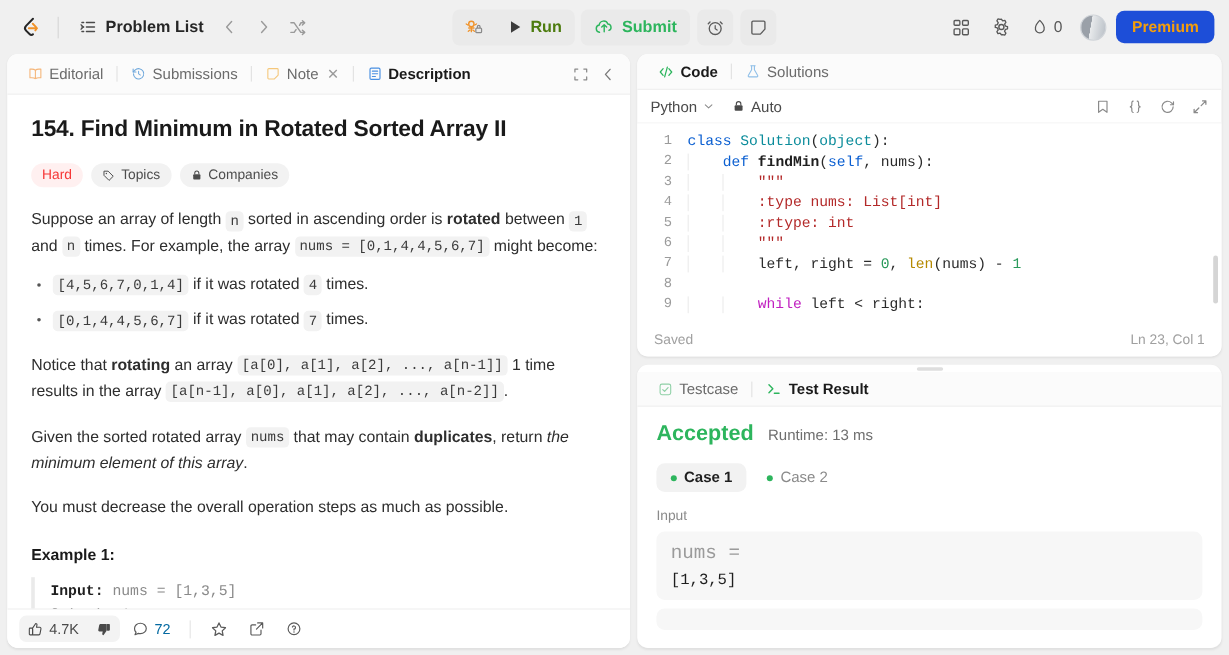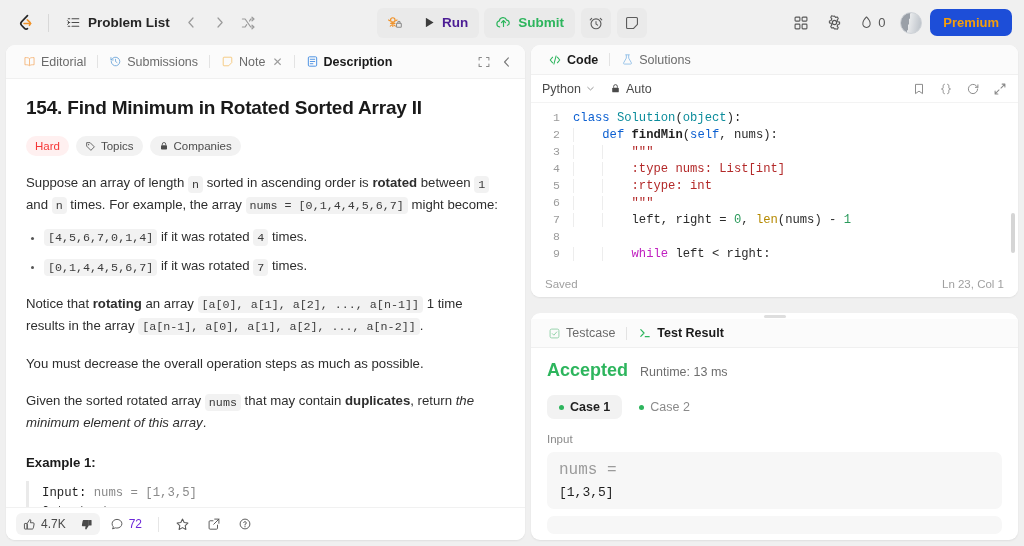--- a/index.html
+++ b/index.html
@@ -34,21 +34,21 @@
   .tb-center {
     position: absolute; left: 50%; transform: translateX(-50%);
     display: flex; align-items: center; gap: 2px;
   }
   .runbox { display: flex; align-items: center; background: #eaeaea; border-radius: 6px; overflow: hidden; }
   .ctrl {
     display: flex; align-items: center; justify-content: center; gap: 6px;
     height: 30px; padding: 0 11px; cursor: pointer; font-size: 13.5px; font-weight: 600;
   }
   .ctrl.debug { padding: 0 9px; }
-  .ctrl.run { color: #4c1d95; }
+  .ctrl.run { color: #4d7c0f; }
   .ctrl.submit { color: #2db55d; background: #eaeaea; border-radius: 6px; margin-left: 3px; }
   .iconbtn {
     width: 30px; height: 30px; background: #eaeaea; border-radius: 6px;
     display: flex; align-items: center; justify-content: center;
     cursor: pointer; color: #5c5c5c; margin-left: 4px;
   }
   .tb-right { margin-left: auto; display: flex; align-items: center; gap: 3px; }
   .rbtn {
     width: 30px; height: 30px; border-radius: 6px; cursor: pointer;
     display: flex; align-items: center; justify-content: center; color: #585858;
@@ -62,21 +62,21 @@
   }
   .premium {
     background: #1d4ed8; color: #f59e0b; font-size: 13px; font-weight: 600;
     padding: 6px 13px; border-radius: 7px; cursor: pointer;
   }
 
   
   .workspace { display: flex; gap: 6px; padding: 0 6px 6px 6px; height: 501px; }
   .panel { background: #fff; border-radius: 9px; box-shadow: 0 1px 2px rgba(0,0,0,.07); overflow: hidden; }
   .left-panel { width: 519px; display: flex; flex-direction: column; }
-  .right-col { width: 487px; display: flex; flex-direction: column; gap: 16px; }
+  .right-col { width: 487px; display: flex; flex-direction: column; gap: 7px; }
 
   
   .tabbar {
     height: 34px; display: flex; align-items: center; padding: 0 11px;
     background: #fbfbfb; border-bottom: 1px solid #f0f0f0; flex-shrink: 0;
   }
   .tab { display: flex; align-items: center; gap: 5px; padding: 3px 6px; cursor: pointer;
          font-size: 12.5px; color: #6b6b6b; border-radius: 5px; }
   .tab.active { color: #1a1a1a; font-weight: 700; }
   .tabsep { width: 1px; height: 13px; background: #e3e3e3; margin: 0 5px; }
@@ -96,33 +96,33 @@
     background: #f2f2f2; color: #3b3b3b; padding: 1.5px 4px; border-radius: 4px;
   }
   ul.bullets { margin: 11px 0 0 18px; }
   ul.bullets li { font-size: 13.2px; line-height: 1.55; color: #2e2e2e; margin-bottom: 9px; }
   ul.bullets li::marker { color: #555; font-size: 11px; }
   .exh { font-size: 13.2px; font-weight: 700; color: #1a1a1a; margin-top: 22px; }
   pre.example {
     border-left: 3px solid #eaeaea; margin-top: 11px; padding: 3px 0 3px 13px;
     font-family: "Liberation Mono", monospace; font-size: 12.3px; line-height: 1.55; color: #8a8a8a;
   }
-  pre.example b { color: #1f1f1f; font-weight: 400; }
+  pre.example b { color: #1f1f1f; font-weight: 700; }
 
   
   .lfooter {
     height: 33px; display: flex; align-items: center; padding: 9px 10px; gap: 3px;
     border-top: 1px solid #f1f1f1; background: #fff; flex-shrink: 0;
   }
   .vote { display: flex; align-items: center; background: #f3f3f3; border-radius: 6px; }
   .vote-up { display: flex; align-items: center; gap: 5px; padding: 4px 7px; cursor: pointer;
              font-size: 12px; color: #4a4a4a; }
   .vote-dn { padding: 4px 7px; cursor: pointer; color: #4a4a4a; display: flex; }
   .fbtn { display: flex; align-items: center; gap: 5px; padding: 4px 7px; cursor: pointer;
-          font-size: 12px; color: #6d28d9; border-radius: 6px; }
+          font-size: 12px; color: #0369a1; border-radius: 6px; }
   .fsep { width: 1px; height: 15px; background: #e6e6e6; margin: 0 6px; }
 
   
   .code-panel { flex: 0 0 252px; display: flex; flex-direction: column; }
   .code-tabbar { height: 30px; display: flex; align-items: center; padding: 0 11px;
                  background: #fbfbfb; border-bottom: 1px solid #f0f0f0; flex-shrink: 0; }
   .lang-bar { height: 28px; display: flex; align-items: center; padding: 0 11px;
               border-bottom: 1px solid #f3f3f3; flex-shrink: 0; }
   .lang-sel { display: flex; align-items: center; gap: 4px; font-size: 12.5px; color: #4a4a4a; cursor: pointer; }
   .auto { display: flex; align-items: center; gap: 5px; font-size: 12.5px; color: #4a4a4a;
@@ -365,23 +365,23 @@
 
       <p class="para"><span>Suppose an array of length </span><code class="inl">n</code><span> sorted in ascending order is </span><b>rotated</b><span> between </span><code class="inl">1</code><span> and </span><code class="inl">n</code><span> times. For example, the array </span><code class="inl">nums = [0,1,4,4,5,6,7]</code><span> might become:</span></p>
 
       <ul class="bullets">
         <li><code class="inl">[4,5,6,7,0,1,4]</code><span> if it was rotated </span><code class="inl">4</code><span> times.</span></li>
         <li><code class="inl">[0,1,4,4,5,6,7]</code><span> if it was rotated </span><code class="inl">7</code><span> times.</span></li>
       </ul>
 
       <p class="para"><span>Notice that </span><b>rotating</b><span> an array </span><code class="inl">[a[0], a[1], a[2], ..., a[n-1]]</code><span> 1 time results in the array </span><code class="inl">[a[n-1], a[0], a[1], a[2], ..., a[n-2]]</code><span>.</span></p>
 
+      <p class="para"><span>Given the sorted rotated array </span><code class="inl">nums</code><span> that may contain </span><b>duplicates</b><span>, return </span><i>the minimum element of this array</i><span>.</span></p>
+
       <p class="para">You must decrease the overall operation steps as much as possible.</p>
-
-      <p class="para"><span>Given the sorted rotated array </span><code class="inl">nums</code><span> that may contain </span><b>duplicates</b><span>, return </span><i>the minimum element of this array</i><span>.</span></p>
 
       <div class="exh">Example 1:</div>
       <pre class="example"><b>Input:</b><span> nums = [1,3,5]</span>
 <b>Output:</b><span> 1</span></pre>
 
     </div>
 
     <div class="lfooter">
       <div class="vote">
         <div class="vote-up">

